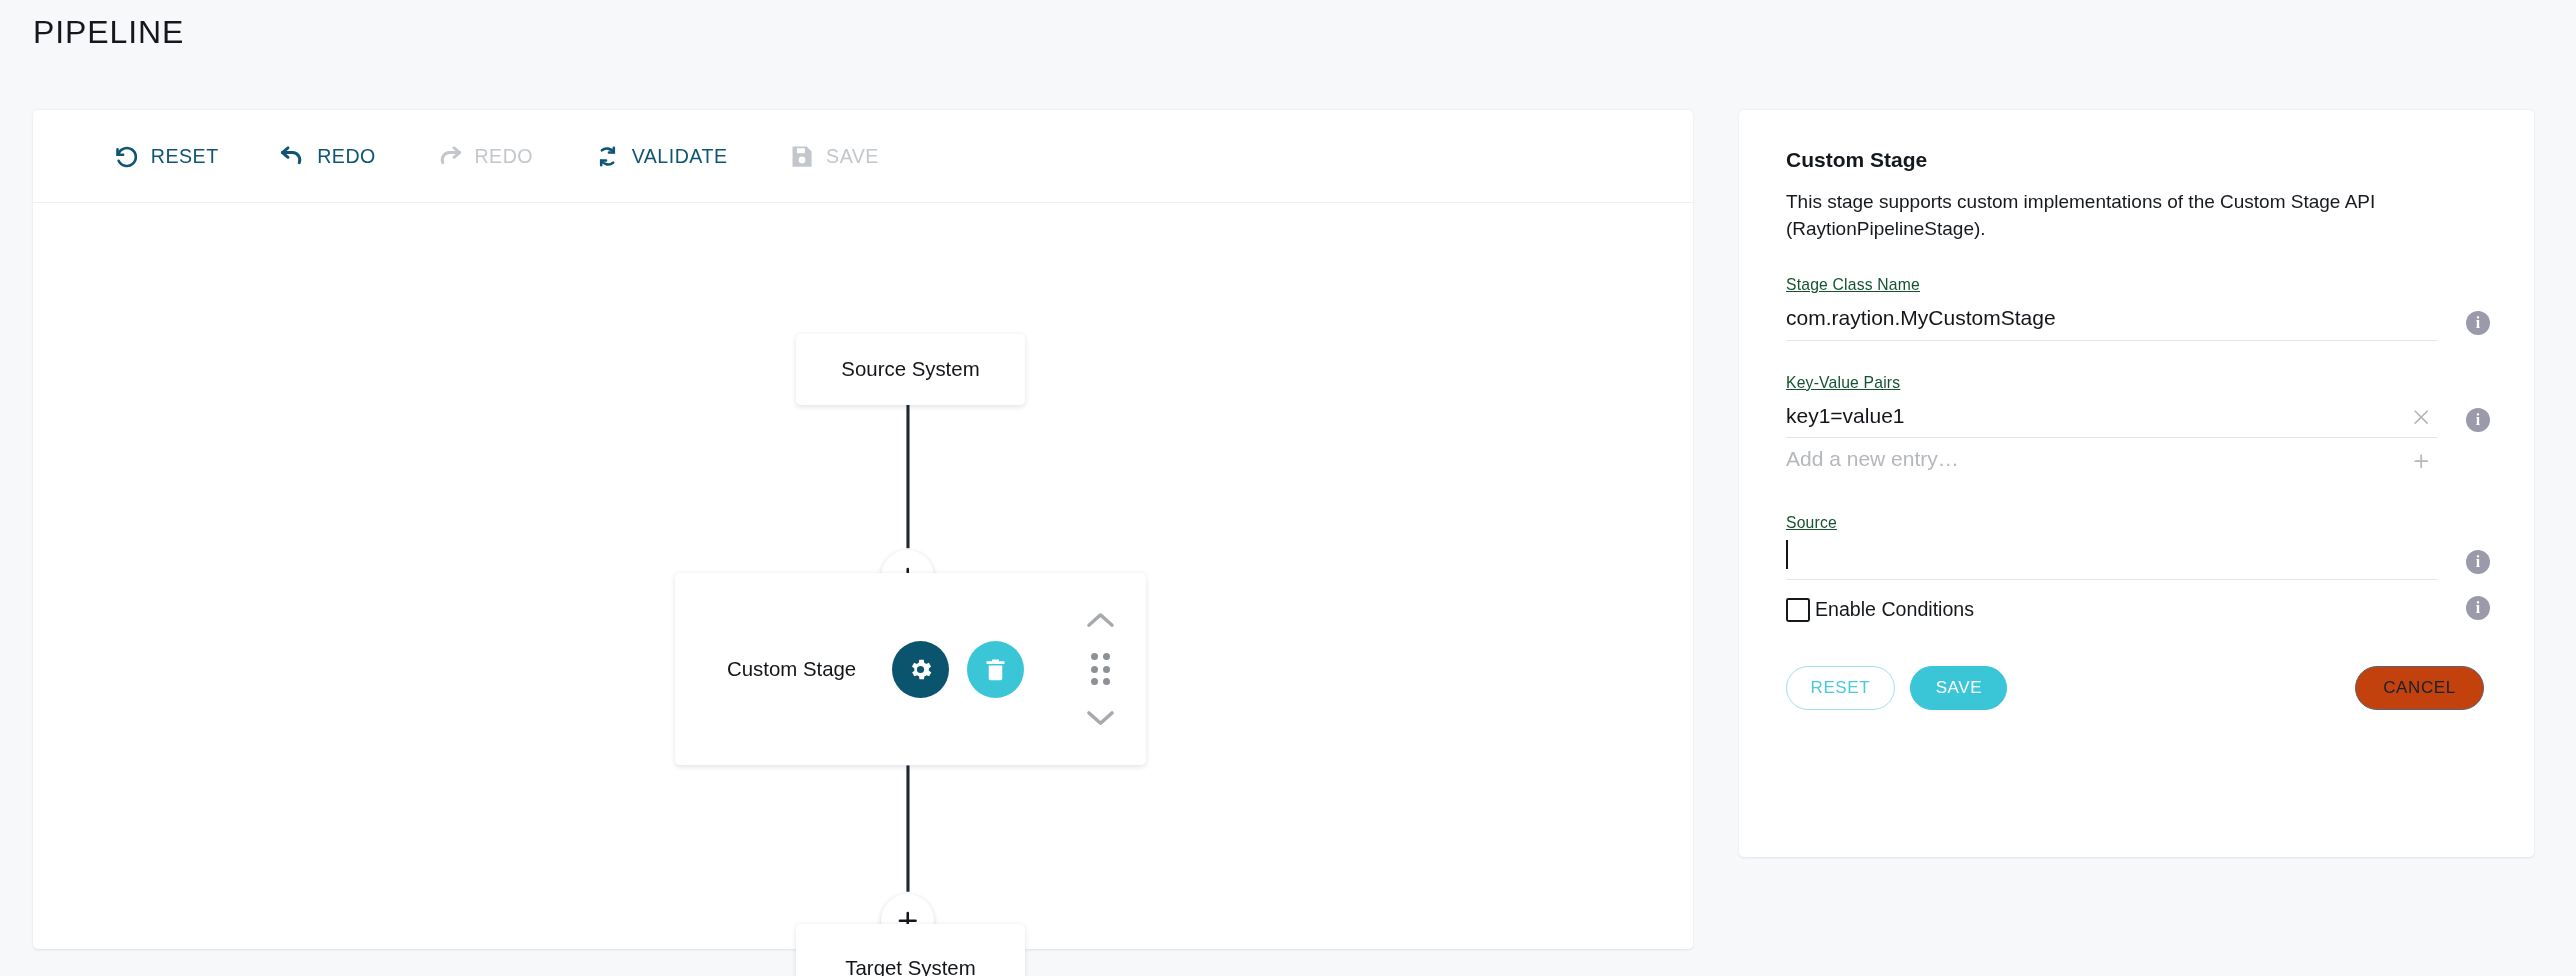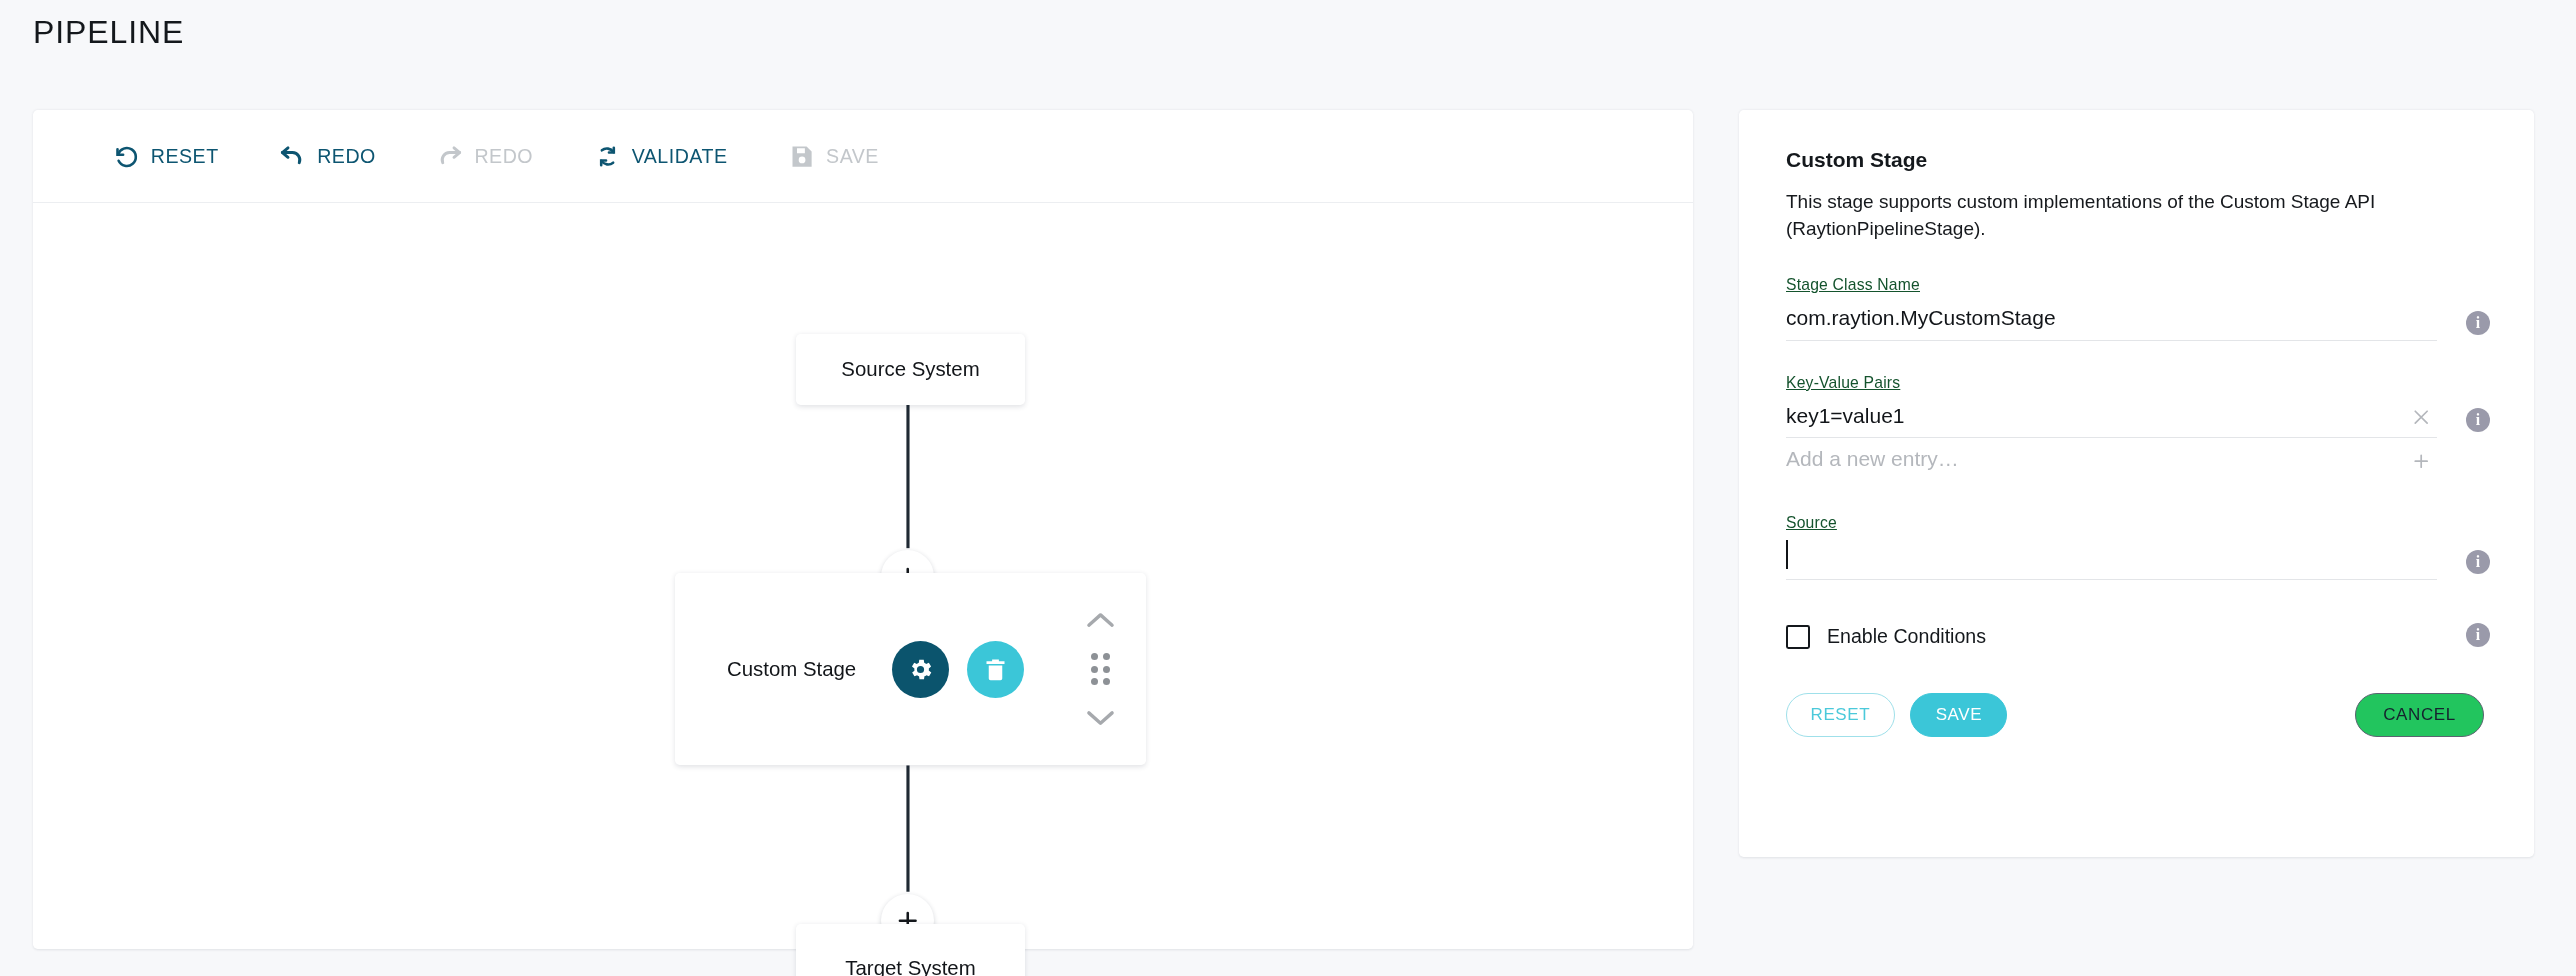--- a/index.html
+++ b/index.html
@@ -136,42 +136,42 @@
     cursor: pointer;
   }
   .row-x, .row-plus {
     width: 31px; display: flex; align-items: center; justify-content: center;
     cursor: pointer; color: #b4b7bc;
   }
   .row-x svg, .row-plus svg { width: 20.4px; height: 20.4px; display: block; }
   .kv-row2 { border-bottom: none; margin-top: 4.7px; }
 
   .check-row {
-    position: relative; margin-top: 45px;
-    display: flex; align-items: flex-start; gap: 17px; width: 651px;
+    position: relative; margin-top: 18px;
+    display: flex; align-items: flex-start; gap: 5px; width: 651px;
   }
   .checkbox {
     width: 24px; height: 24px; border: 2.4px solid #14181c;
     border-radius: 2.4px; background: #fff; cursor: pointer; flex: none;
   }
   .check-label { font-size: 19.6px; color: #14181c; }
 
   .btn-row {
     margin-top: 44px; display: flex; align-items: center;
     width: 698px;
   }
   .pbtn {
     border-radius: 22px; font-size: 17px; letter-spacing: 0.6px;
     padding: 0 23.5px; height: 44px; cursor: pointer;
     font-family: "Liberation Sans", sans-serif;
     display: flex; align-items: center; justify-content: center;
   }
   .pbtn-reset  { background: #fff; border: 1.6px solid #9fe0ea; color: #4bc9da; margin-right: 15.7px; min-width: 108px; }
   .pbtn-save   { background: #3bc6d8; border: 1.6px solid #3bc6d8; color: #ffffff; min-width: 97px; }
-  .pbtn-cancel { background: #22c55e; border: 1.6px solid #5a6470; color: #16222e; min-width: 129px; margin-left: auto; }
+  .pbtn-cancel { background: #c2410c; border: 1.6px solid #5a6470; color: #16222e; min-width: 129px; margin-left: auto; }
 </style>
 </head>
 <body>
 
 <div class="page">
 
   <div class="page-title">PIPELINE</div>
 
   <div class="canvas-card">
 

